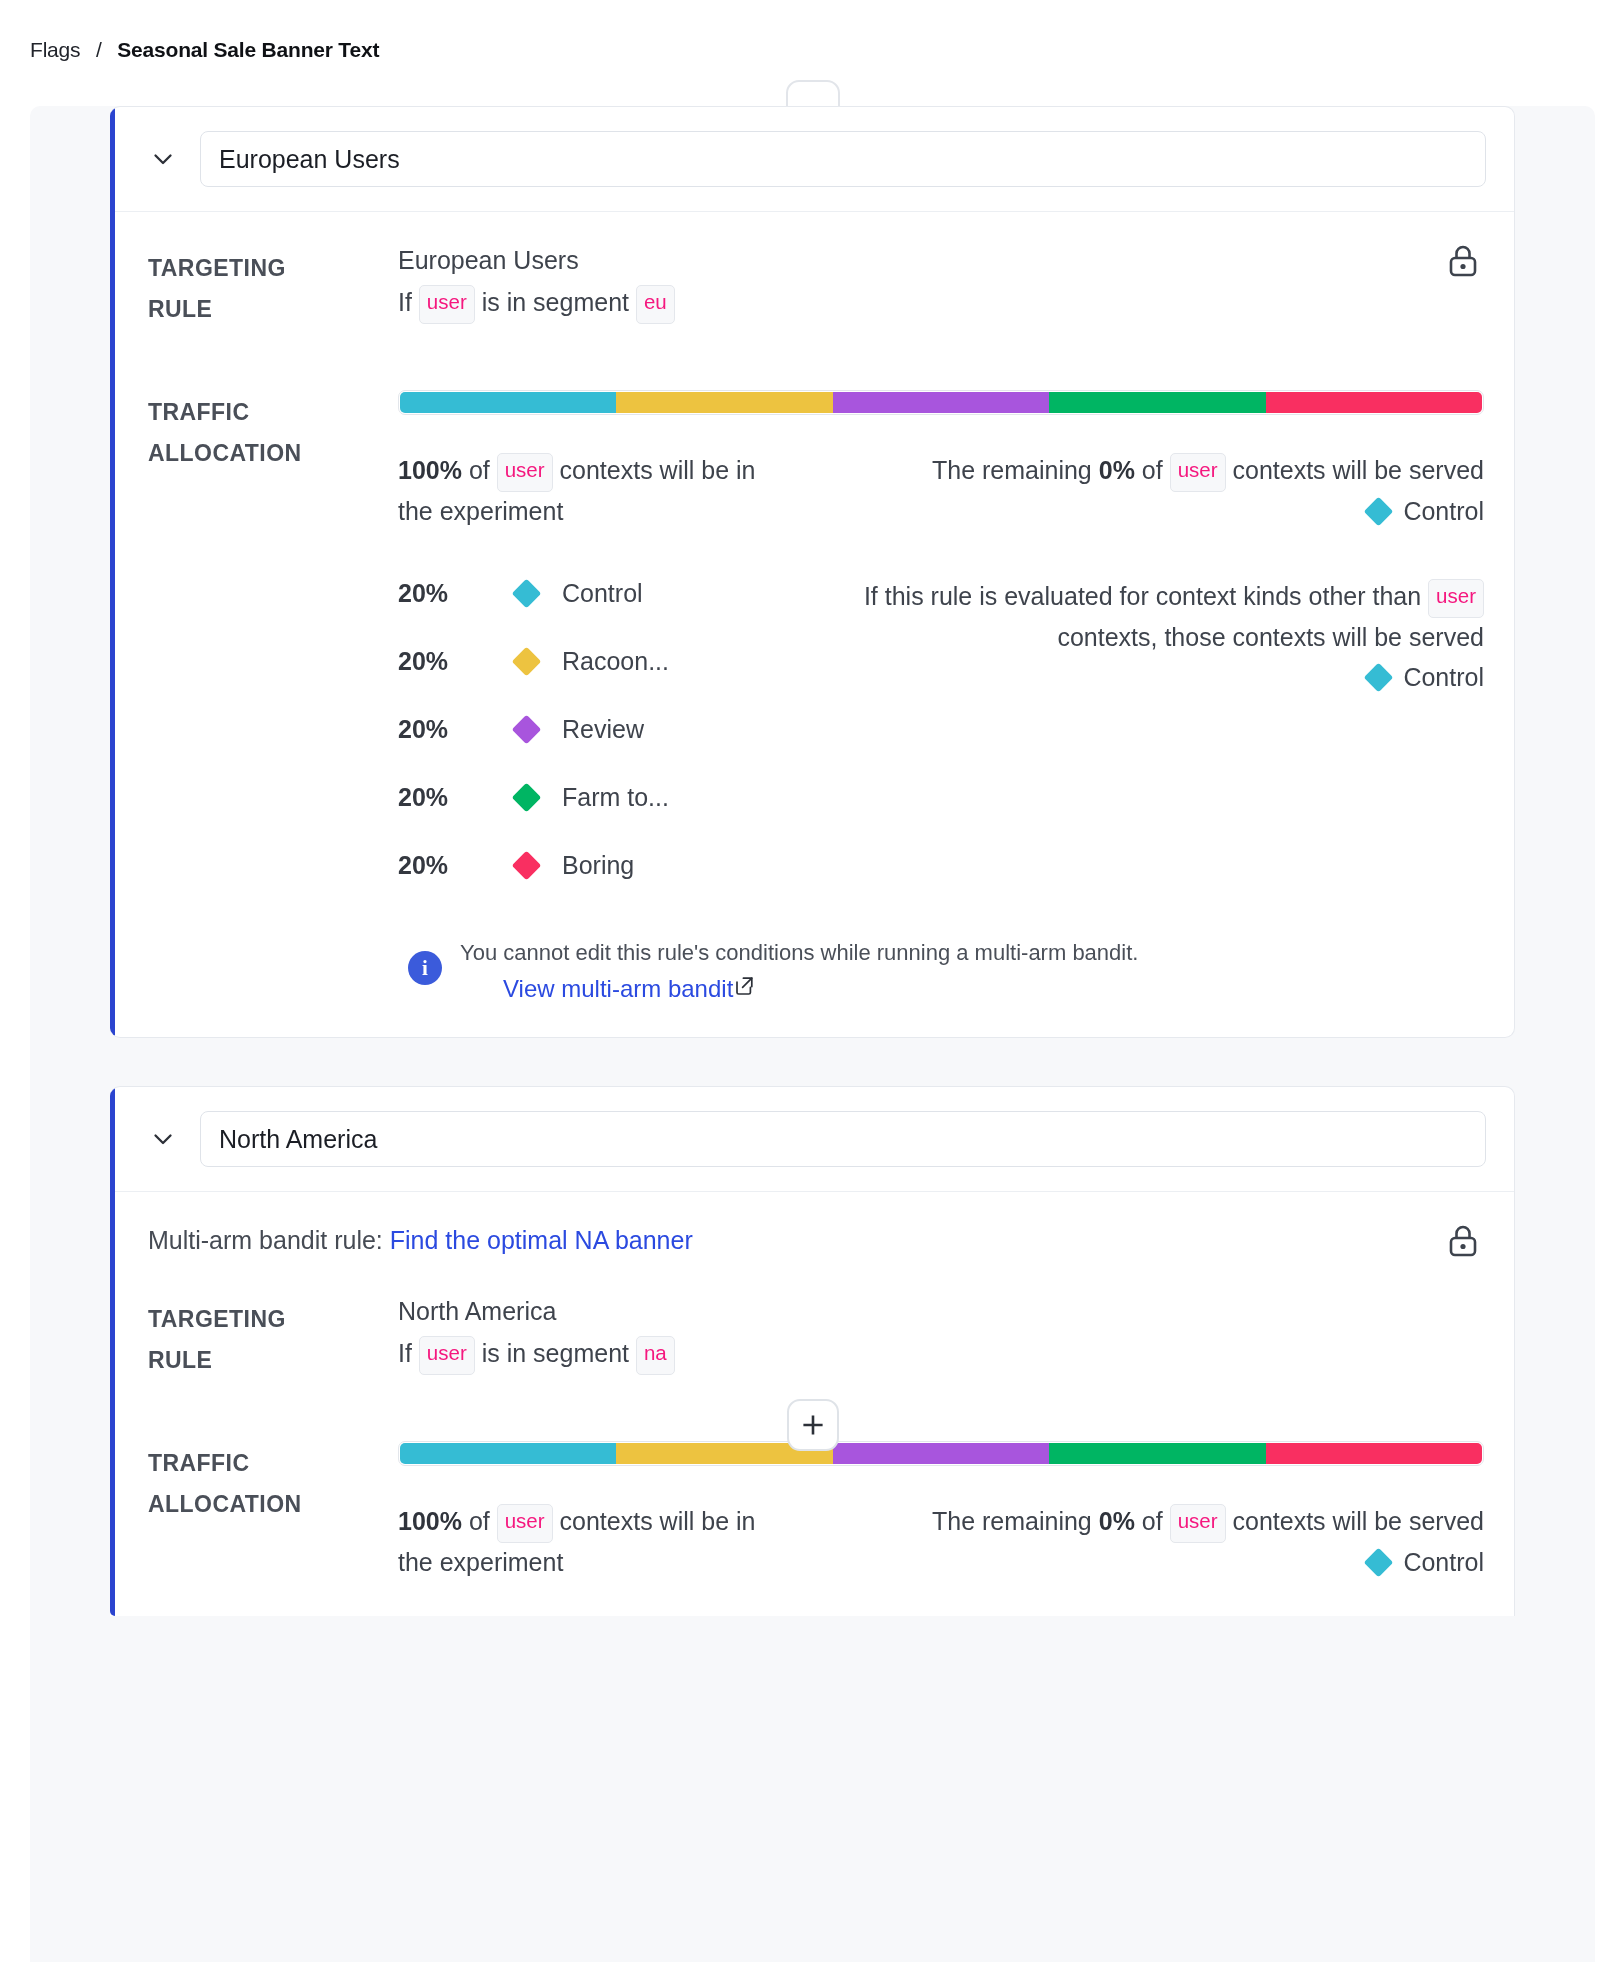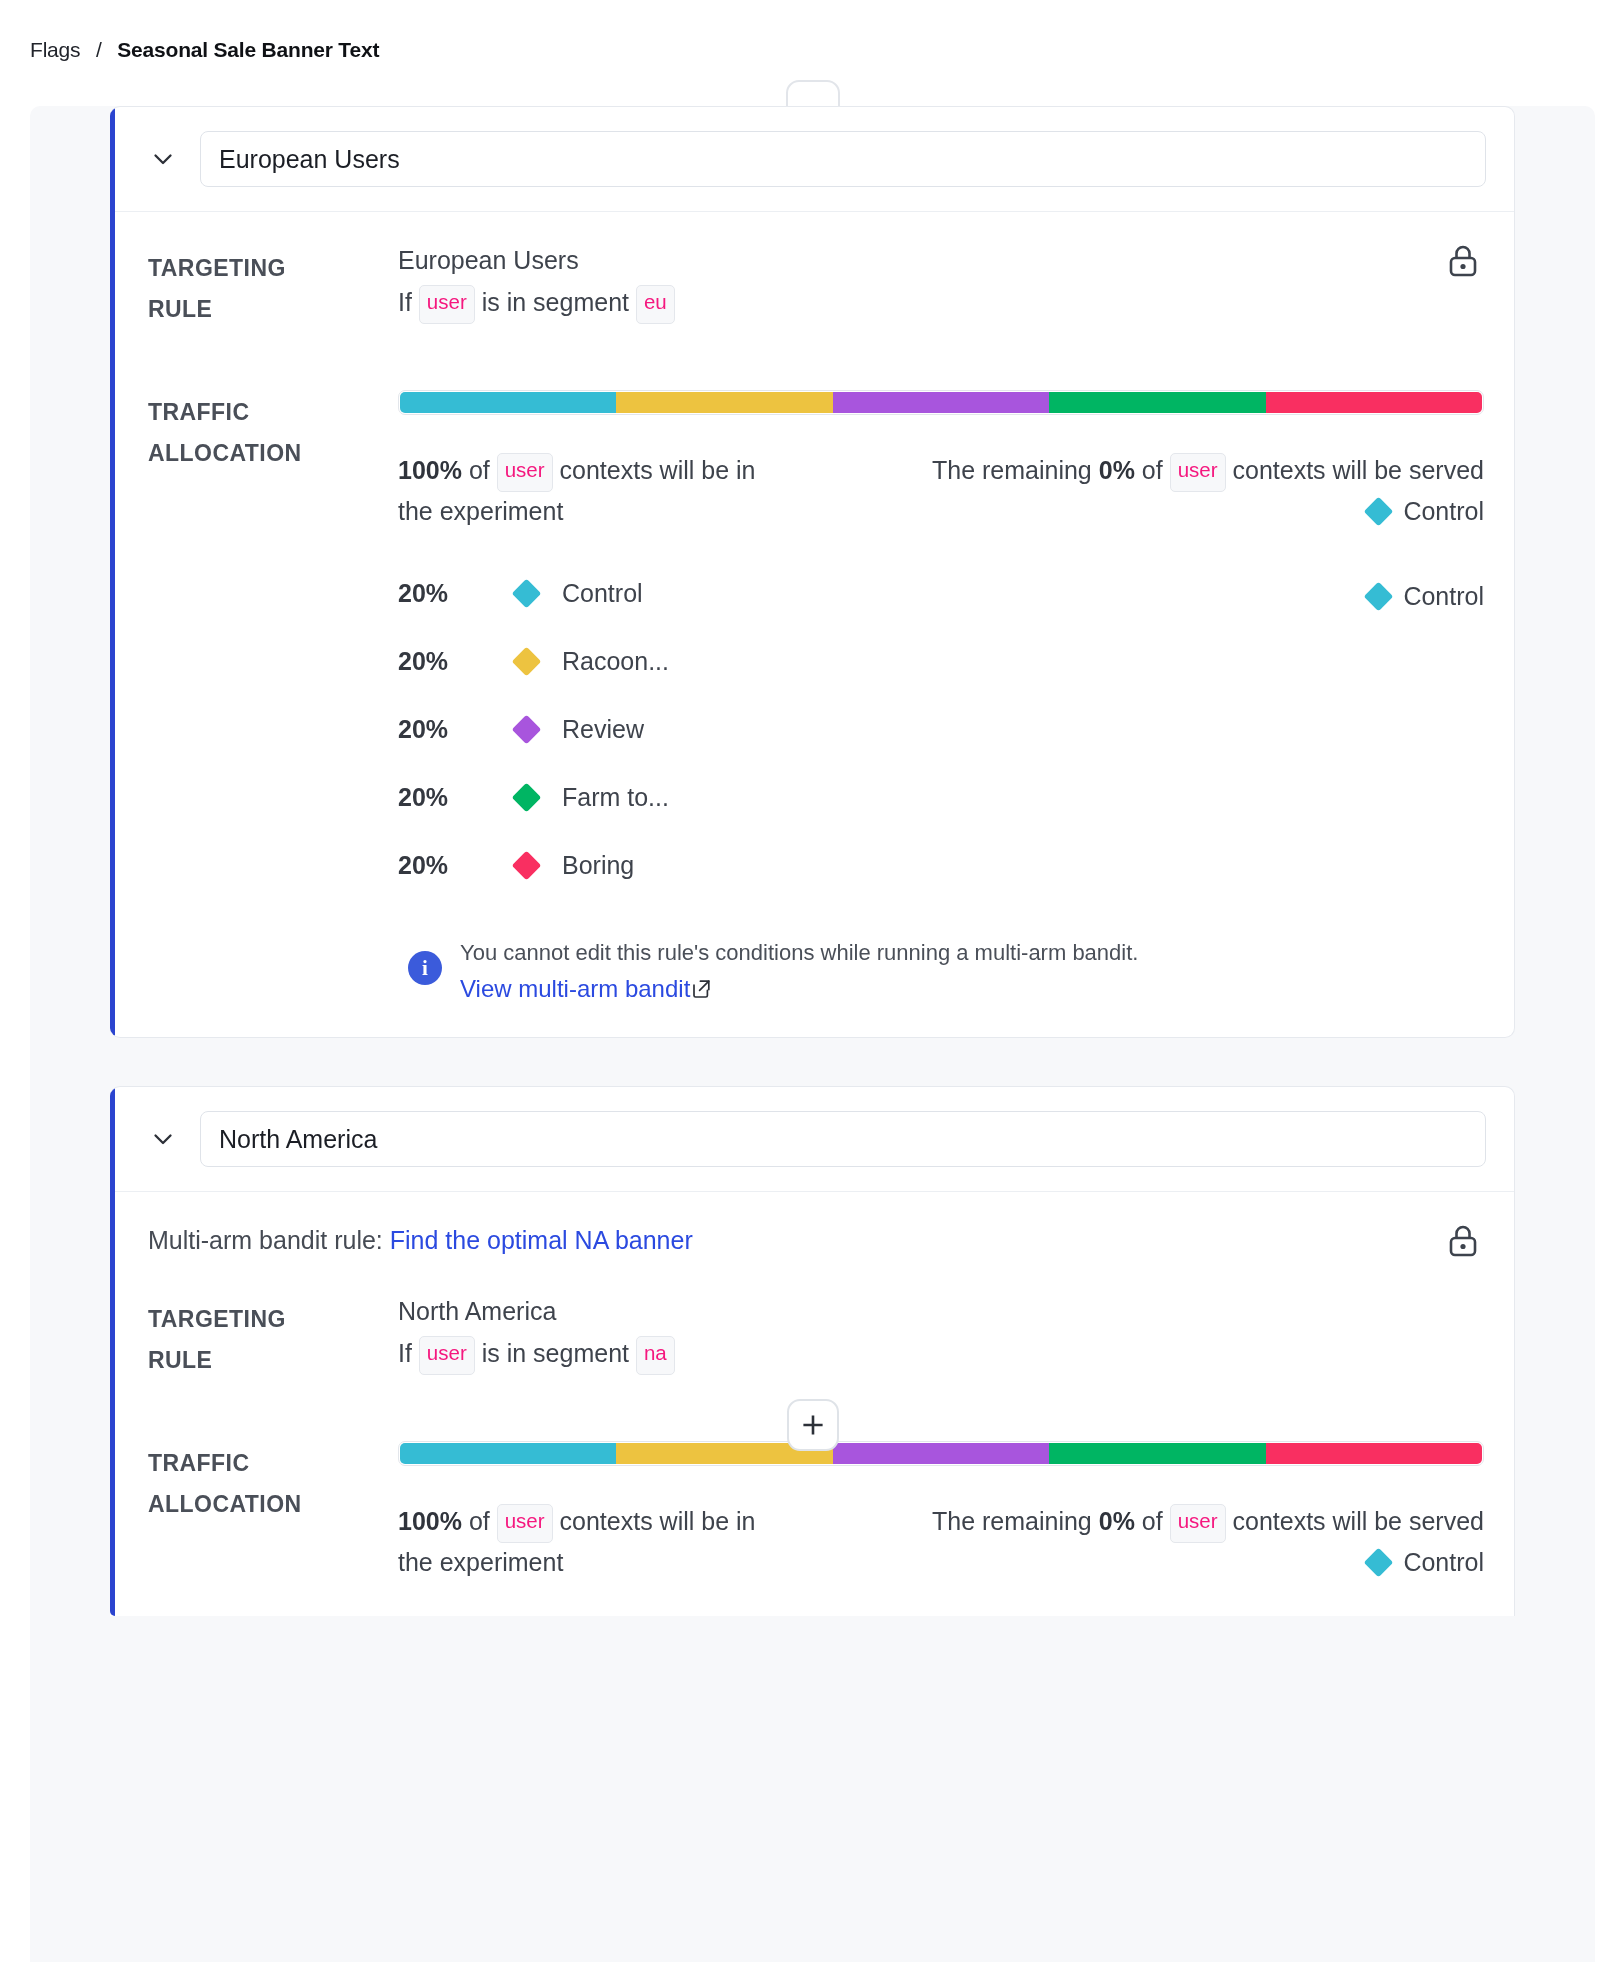--- a/index.html
+++ b/index.html
@@ -287,26 +287,27 @@
     display: flex;
     align-items: center;
     justify-content: center;
     margin-top: 16px;
     margin-right: 18px;
     font-family: "Liberation Serif", serif;
   }
   .info-text { font-size: 22px; color: #4a4f58; line-height: 1.62; }
   .info-link {
     display: inline-flex;
-    align-items: center;
+    align-items: flex-start;
     color: #2b4ae0;
     text-decoration: none;
     font-size: 24px;
     margin-top: 4px;
     cursor: pointer;
+    margin-left: 43px;
   }
 </style>
 </head>
 <body>
 
 <div class="breadcrumb">
   <span class="crumb-root">Flags</span>
   <span class="crumb-sep">/</span>
   <span class="crumb-leaf">Seasonal Sale Banner Text</span>
 </div>
@@ -424,20 +425,25 @@
                 <b>0%</b>
                 <span>of</span>
                 <span class="chip">user</span>
                 <span>contexts will be served</span>
               </div>
               <div class="served-line">
                 <span class="inline-diamond" style="background: rgb(53, 188, 212);"></span><span>Control</span>
               </div>
 
               <div class="right-note">
+                <div class="alloc-sentence">
+                  <span>If this rule is evaluated for context kinds other than</span>
+                  <span class="chip">user</span>
+                  <span>contexts, those contexts will be served</span>
+                </div>
                 <div class="served-line">
                   <span class="inline-diamond" style="background: rgb(53, 188, 212);"></span><span>Control</span>
                 </div>
               </div>
             </div>
 
           </div>
 
           <div class="info-callout">
             <div class="info-icon">i</div>

